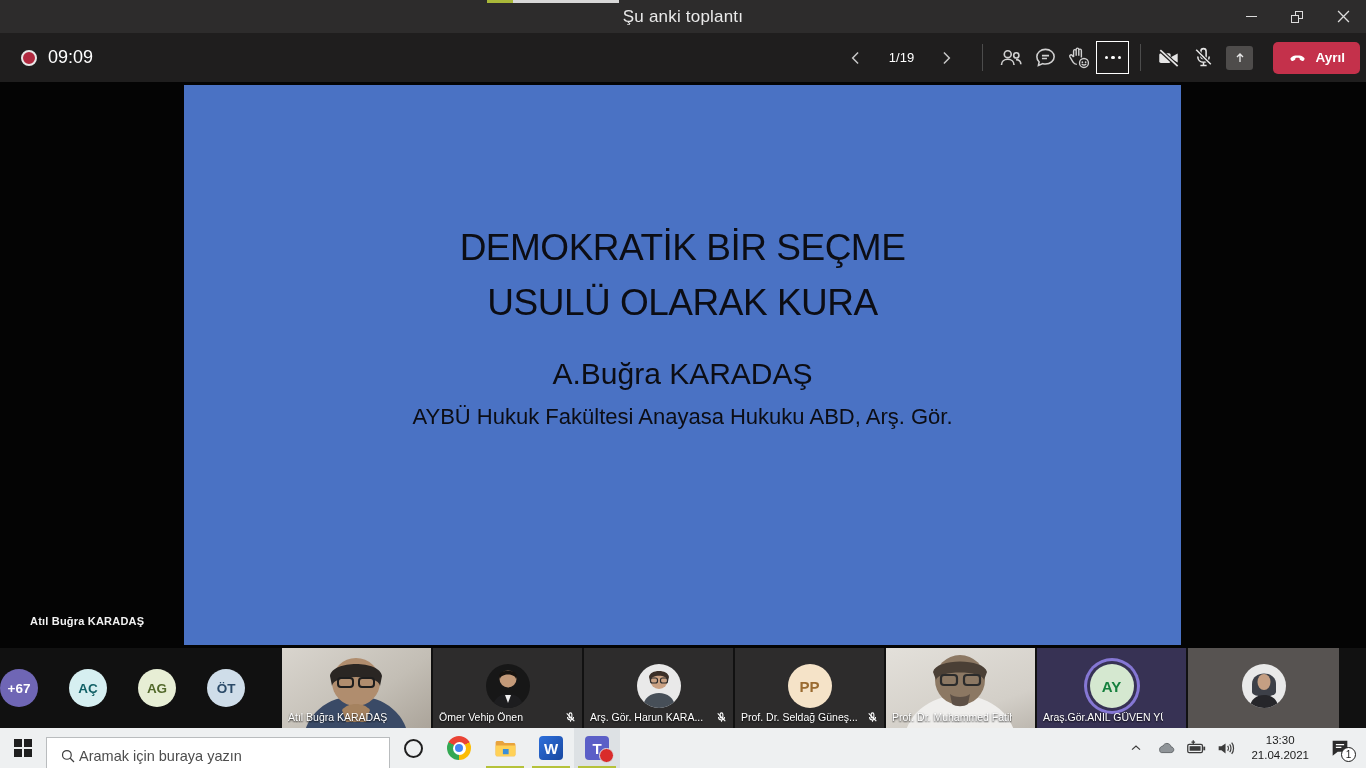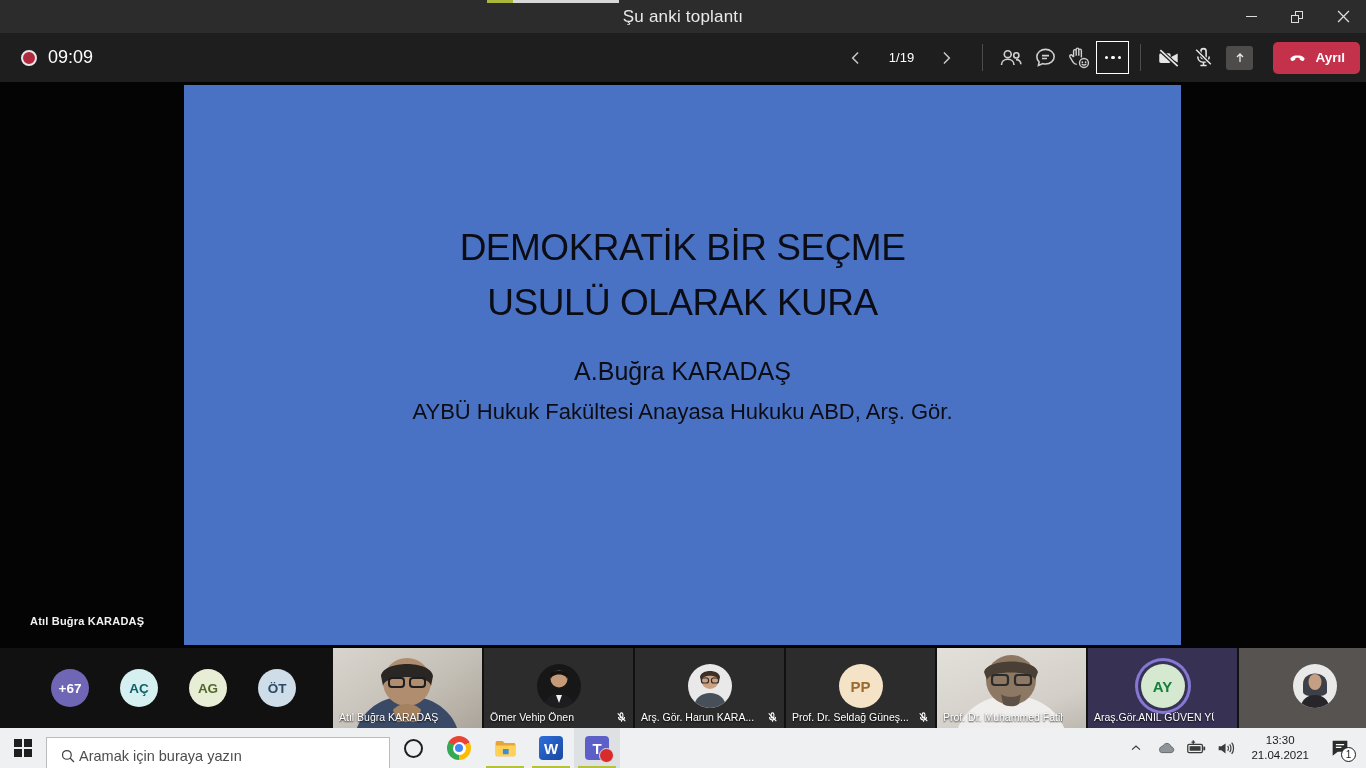--- a/index.html
+++ b/index.html
@@ -40,26 +40,26 @@
   .more-btn i{width:3.5px;height:3.5px;border-radius:50%;background:#fff;display:block;}
   .share-btn{width:27px;height:24px;background:#4e4c4b;border-radius:3px;display:flex;align-items:center;justify-content:center;margin:0 6px;}
   .leave-btn{
     height:32px;background:#c4314b;border-radius:5px;color:#fff;display:flex;align-items:center;gap:8px;
     padding:0 15px;font-size:13.5px;font-weight:700;margin-left:14px;
   }
   
   .stage{position:absolute;top:82px;left:0;width:1366px;height:566px;background:#040404;}
   .slide{position:absolute;left:184px;top:3px;width:997px;height:560px;background:#4a72c4;text-align:center;overflow:hidden;}
   .slide-title{margin-top:136px;font-size:37px;line-height:1.48;color:#0c0d14;letter-spacing:-.5px;font-weight:500;}
-  .slide-author{margin-top:26px;font-size:25px;color:#0c0d14;}
+  .slide-author{margin-top:26px;font-size:30px;color:#0c0d14;}
   .slide-affil{margin-top:13px;font-size:22px;color:#0c0d14;}
   .presenter-label{position:absolute;left:30px;bottom:21px;color:#f2f2f2;font-size:11px;font-weight:700;letter-spacing:.2px;}
   
   .filmstrip{position:absolute;top:648px;left:0;width:1366px;height:80px;background:#111;display:flex;align-items:center;}
-  .bubbles{display:flex;align-items:center;gap:31px;margin-left:51px;margin-right:37px;}
+  .bubbles{display:flex;align-items:center;gap:31px;margin-right:37px;}
   .bubble{width:38px;height:38px;border-radius:50%;display:flex;align-items:center;justify-content:center;font-size:13.5px;font-weight:700;}
   .b-overflow{background:#6f66b5;color:#fff;}
   .b-ac{background:#d6eff1;color:#116066;}
   .b-ag{background:#e7eed5;color:#51682a;}
   .b-ot{background:#cfdde9;color:#2b4a68;}
   .tiles{display:flex;height:80px;gap:2px;}
   .tile{position:relative;width:149px;height:80px;background:#2d2c2c;overflow:hidden;flex:none;}
   .tile-name{
     position:absolute;left:6px;bottom:5px;color:#fff;font-size:10.5px;
     text-shadow:0 1px 2px rgba(0,0,0,.95);white-space:nowrap;max-width:120px;overflow:hidden;

